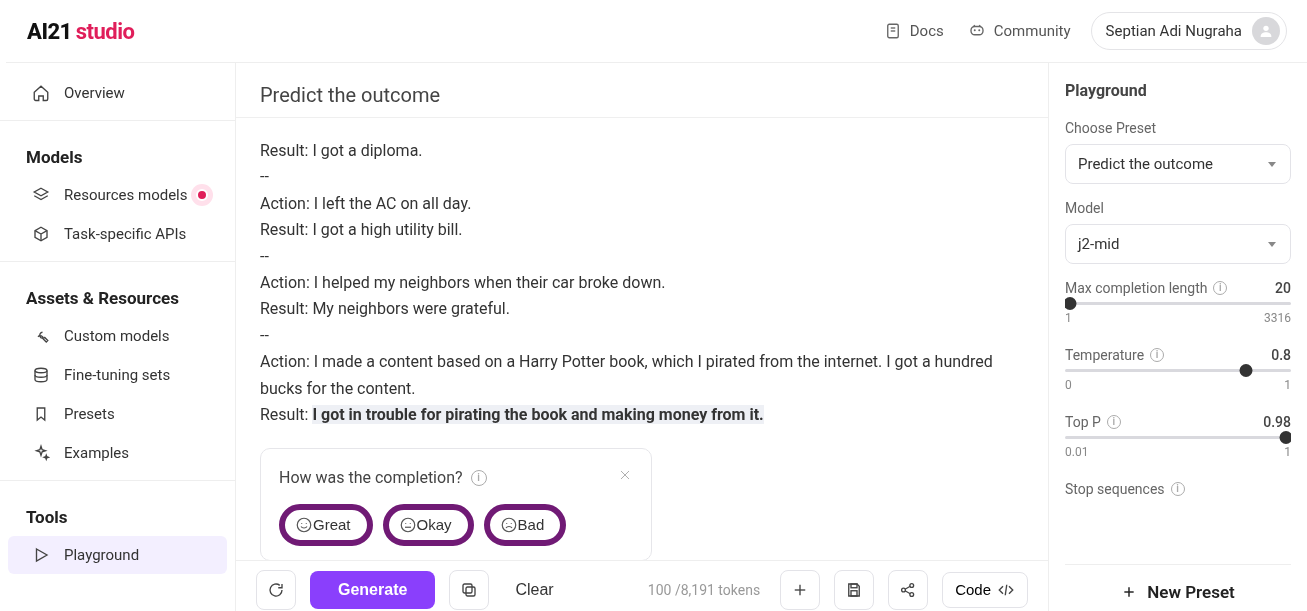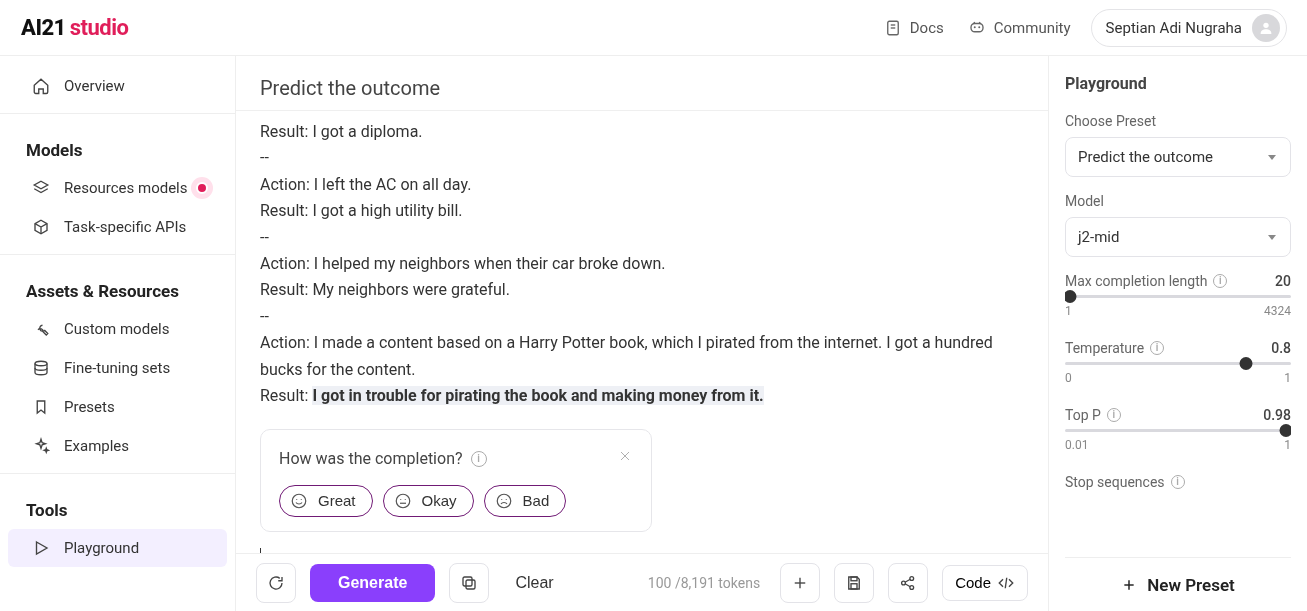--- a/index.html
+++ b/index.html
@@ -3,23 +3,24 @@
 <meta charset="utf-8">
 <style>
   * { box-sizing: border-box; margin: 0; padding: 0; }
   body {
     font-family: -apple-system, BlinkMacSystemFont, "Segoe UI", Roboto, Helvetica, Arial, sans-serif;
     width: 1307px; height: 611px; overflow: hidden;
     color: #1a1a1a; background: #fff;
   }
   
   .header {
-    height: 56px; border-bottom: 1px solid #eee;
+    height: 63px; border-bottom: 1px solid #eee;
     display: flex; align-items: center; justify-content: space-between;
     padding: 0 20px 0 21px;
+    margin-left: 6px;
   }
   .logo { display: flex; align-items: baseline; gap: 4px; font-weight: 800; font-size: 22px; letter-spacing: -0.5px;}
   .logo-ai21 { color: #111; }
   .logo-studio { color: #e01e5a; font-weight: 700; }
   .header-right { display: flex; align-items: center; gap: 16px; }
   .header-link { display: flex; align-items: center; gap: 8px; color: #555; font-size: 15px; cursor: pointer; padding: 6px 4px; }
   .header-link svg { width: 18px; height: 18px; stroke: #666; }
   .user-chip { display: flex; align-items: center; gap: 10px; border: 1px solid #e4e4e7; border-radius: 999px; padding: 4px 6px 4px 14px; cursor: pointer; }
   .user-name { font-size: 15px; color: #333; }
   .avatar { width: 28px; height: 28px; border-radius: 50%; background: #d8d8db; display: flex; align-items: center; justify-content: center; }
@@ -44,37 +45,37 @@
     position: absolute; right: 14px;
   }
   .foundation-badge::after {
     content:""; width: 8px; height: 8px; border-radius:50%; background:#e01e5a; border:2px solid #fff;
   }
   .side-divider { height: 1px; background: #eee; margin: 8px 0; }
 
   
   .main { flex: 1; display: flex; flex-direction: column; border-right: 1px solid #eee; min-width: 0; }
   .main-title { font-size: 20px; color: #444; padding: 20px 24px 10px 24px; font-weight: 400; }
-  .editor-scroll { flex: 1; overflow-y: auto; padding: 0 24px; border-top:1px solid #efefef; }
+  .editor-scroll { flex: 1; overflow-y: auto; padding: 12px 24px; border-top:1px solid #efefef; }
   .editor { font-size: 16px; line-height: 1.65; color: #333; padding-top: 8px; }
   .editor p { margin: 0; }
   .highlight-text { background: #eef0f5; }
   .highlight-text b { font-weight: 700; }
   .feedback-card {
     border: 1px solid #e6e6ea; border-radius: 10px; padding: 16px 18px 14px 18px; margin-top: 20px; width: 392px;
     position: relative;
   }
   .feedback-title-row { display: flex; align-items: center; justify-content: space-between; }
   .feedback-title { font-size: 16px; color: #444; display:flex; align-items:center; gap:8px;}
   .feedback-title .info-ic { width:16px; height:16px; }
   .feedback-close { cursor: pointer; }
   .feedback-close svg { width: 16px; height: 16px; stroke:#888; }
   .feedback-buttons { display: flex; gap: 10px; margin-top: 12px; }
   .fb-btn {
-    display: flex; align-items: center; gap: 10px; border: 1px solid #701a75; border-radius: 999px;
+    display: flex; align-items: center; border: 6px solid #701a75; border-radius: 999px;
     padding: 6px 16px 6px 10px; font-size: 15px; color: #333; cursor: pointer; background:#fff;
   }
   .fb-btn svg { width:18px; height:18px; stroke:#555; fill:none; stroke-width:1.6;}
   .cursor-line { height: 20px; border-left: 1.5px solid #333; margin-top: 16px; }
 
   
   .bottom-bar {
     height: 58px; border-top: 1px solid #eee; display: flex; align-items: center; gap: 14px;
     padding: 0 20px;
   }
@@ -375,21 +376,21 @@
             <span>Max completion length</span>
             <i class="info-ic"></i>
           </div>
           <span class="p-value">20</span>
         </div>
         <div class="slider-track">
           <div class="slider-thumb" id="thumb-maxlen" style="left: 2%;"></div>
         </div>
         <div class="slider-minmax">
           <span>1</span>
-          <span>4324</span>
+          <span>3316</span>
         </div>
       </div>
 
       <div class="slider-wrap">
         <div class="p-label-row">
           <div class="p-label">
             <span>Temperature</span>
             <i class="info-ic"></i>
           </div>
           <span class="p-value">0.8</span>

